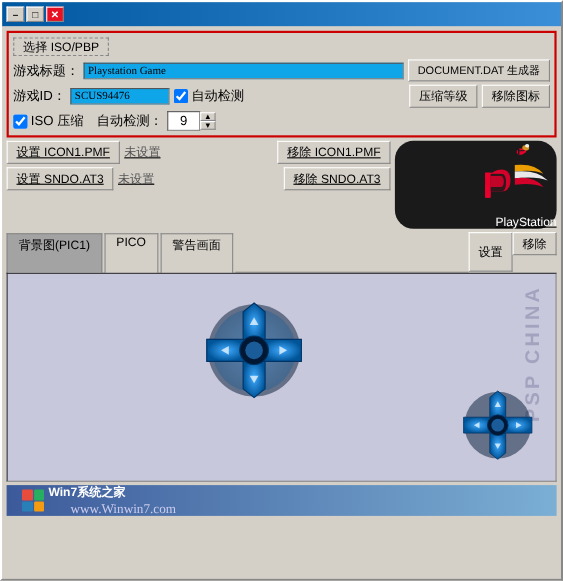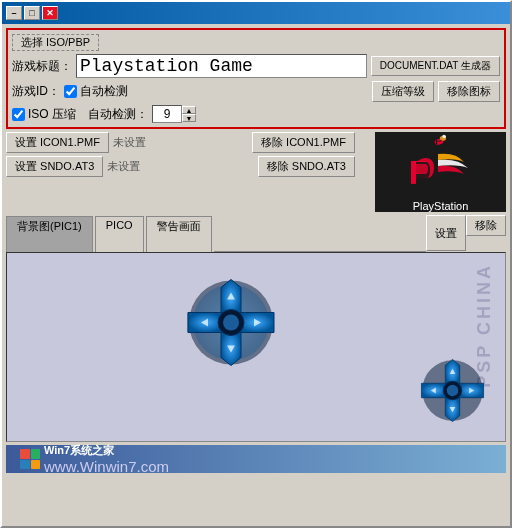--- a/index.html
+++ b/index.html
@@ -105,24 +105,24 @@
 
     .label {
       white-space: nowrap;
       font-size: 12px;
     }
 
     .text-input {
       border: 1px solid #888;
       border-top-color: #555;
       border-left-color: #555;
-      background: #ffffff;
+      background: #0ea5e9;
       padding: 1px 3px;
-      font-size: 18px;
-      font-family: Liberation Mono, monospace;
+      font-size: 10px;
+      font-family: Liberation Serif, serif;
     }
 
     .text-input-wide {
       flex: 1;
     }
 
     .checkbox-label {
       display: flex;
       align-items: center;
       gap: 3px;
@@ -158,28 +158,29 @@
       font-size: 7px;
       cursor: pointer;
       display: flex;
       align-items: center;
       justify-content: center;
       line-height: 1;
     }
 
     
     .icon-panel {
-      width: 131px;
+      width: 147px;
       height: 80px;
       background: #1a1a1a;
       display: flex;
       flex-direction: column;
-      align-items: center;
+      align-items: flex-end;
       justify-content: center;
       flex-shrink: 0;
+      border-radius: 17px;
     }
 
     .ps-logo {
       width: 60px;
       height: 45px;
     }
 
     .ps-text {
       color: white;
       font-size: 11px;
@@ -195,22 +196,23 @@
       gap: 3px;
     }
     .icon-row {
       display: flex;
       align-items: center;
       gap: 4px;
     }
 
     .middle-panel {
       display: flex;
-      gap: 20px;
+      gap: 4px;
       align-items: flex-start;
+      text-decoration: underline;
     }
 
     
     .tab-row {
       display: flex;
       gap: 0;
       border-bottom: 1px solid #888;
       margin-bottom: -1px;
     }
 
@@ -281,22 +283,23 @@
 
     .footer-text {
       color: white;
       font-size: 11px;
       font-weight: bold;
       font-family: Arial, sans-serif;
     }
 
     .footer-sub {
       color: #cce;
-      font-size: 15px;
-      font-family: Liberation Sans, sans-serif;
+      font-size: 12px;
+      font-family: Liberation Serif, serif;
+      margin-left: 20px;
     }
 
     .win-logo-area {
       display: flex;
       align-items: center;
       gap: 4px;
     }
 
     
     .win-flag {
@@ -341,20 +344,21 @@
       </div>
 
       <div class="row">
         <span class="label">游戏标题：</span>
         <input class="text-input text-input-wide" type="text" value="Playstation Game" style="">
         <button class="btn" style="font-size:10px;">DOCUMENT.DAT 生成器</button>
       </div>
 
       <div class="row">
         <span class="label">游戏ID：</span>
+        <input class="text-input" type="text" style="width: 90px;" value="SCUS94476">
         <label class="checkbox-label">
           <input type="checkbox" checked="" style="">
           <span>自动检测</span>
         </label>
         <div style="flex:1;"></div>
         <button class="btn">压缩等级</button>
         <button class="btn">移除图标</button>
       </div>
 
       <div class="row">

